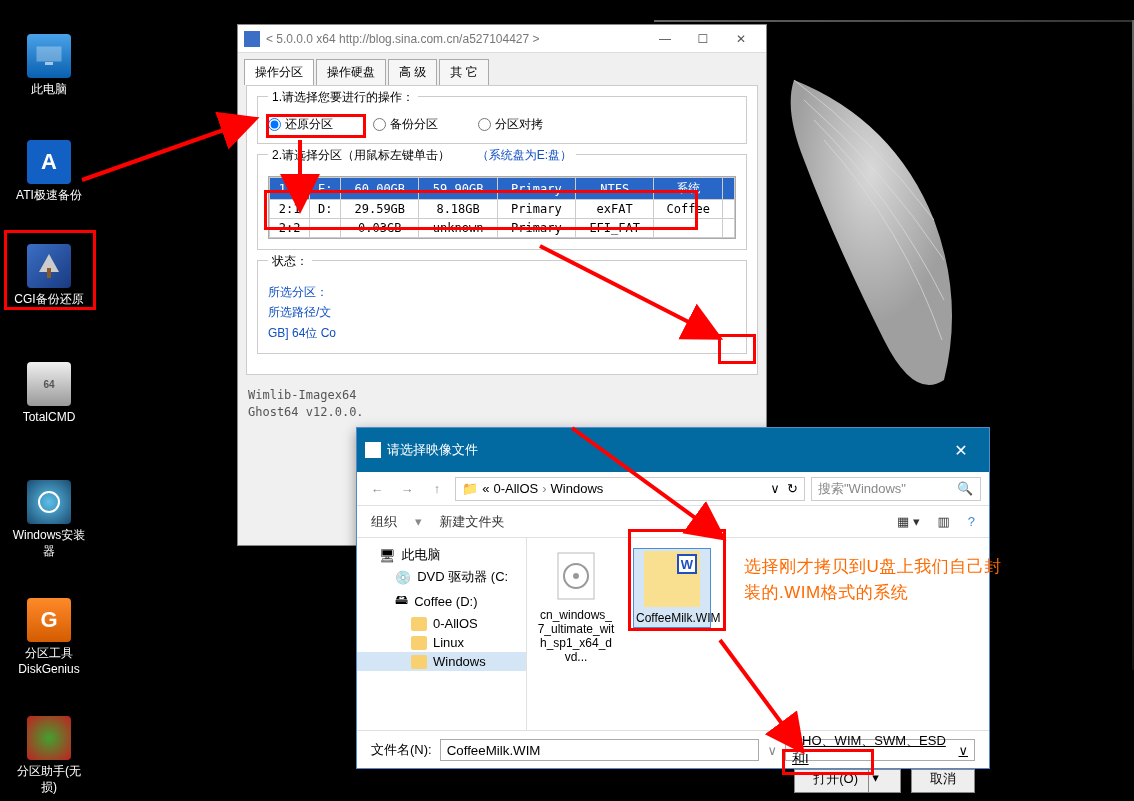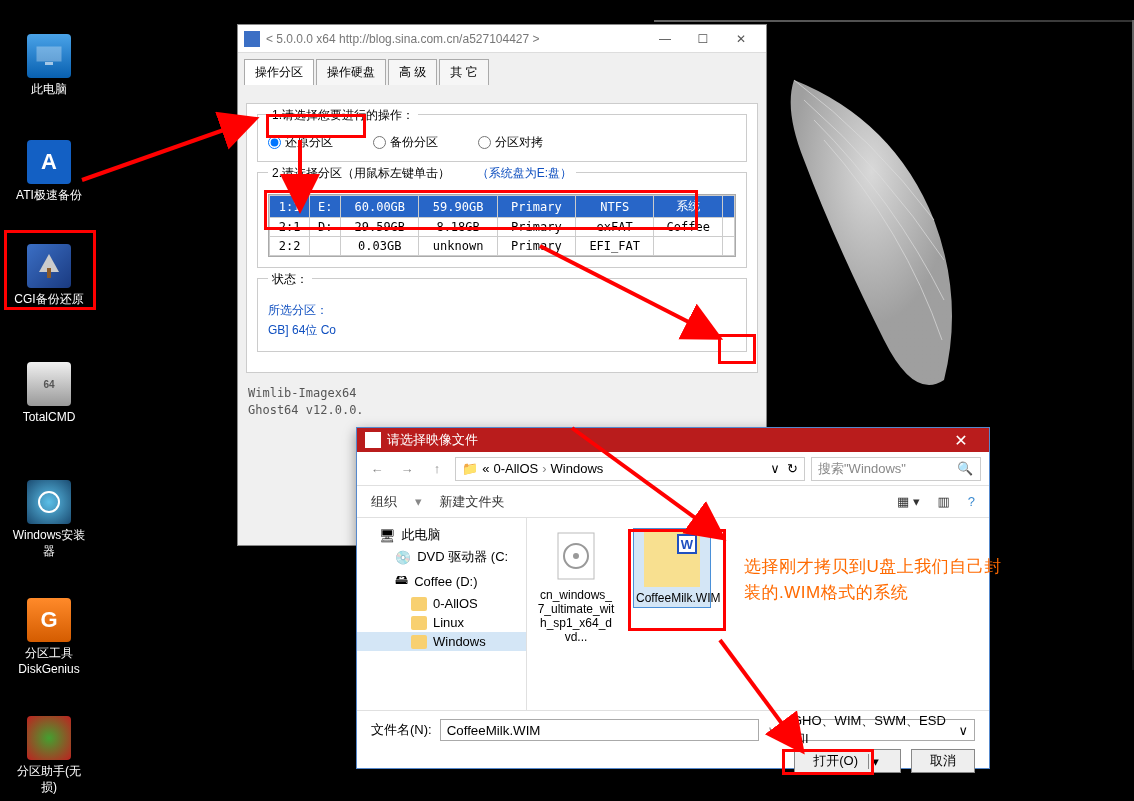--- a/index.html
+++ b/index.html
@@ -37,21 +37,21 @@
   position:absolute; left:237px; top:24px; width:530px; height:522px;
   background:#f0f0f0; border:1px solid #888;
 }
 .cgiwin .titlebar { height:28px; background:#fff; border-bottom:1px solid #ddd; display:flex; align-items:center; padding:0 6px; color:#777; font-size:12px; }
 .cgiwin .titlebar .ticon { width:16px; height:16px; background:#3b6fc5; margin-right:6px; }
 .winbtns { margin-left:auto; display:flex; }
 .winbtn { width:38px; height:22px; display:flex; align-items:center; justify-content:center; color:#555; }
 .tabs { display:flex; padding:6px 6px 0; background:#f0f0f0; }
 .tab { padding:4px 10px; border:1px solid #aaa; border-bottom:none; background:#f6f6f6; margin-right:2px; font-size:12px; }
 .tab.active { background:#fff; }
-.panel { margin:18px 8px 8px; padding:10px; background:#fff; border:1px solid #ccc; }
+.panel { margin:0 8px 8px; padding:10px; background:#fff; border:1px solid #ccc; }
 .sect { border:1px solid #ccc; padding:10px 10px 10px; margin-bottom:10px; position:relative; }
 .sect-label { position:relative; top:-18px; background:#fff; padding:0 4px; display:inline-block; font-size:12px; }
 .radios { display:flex; gap:40px; margin-top:-8px; }
 .radio { display:flex; align-items:center; gap:4px; }
 .radio input { width:13px; height:13px; }
 
 .tbl { width:100%; border-collapse:collapse; font-size:12px; font-family:"SimSun",monospace; }
 .tbl th, .tbl td { border:1px solid #ccc; padding:2px 4px; text-align:center; white-space:nowrap; }
 .tbl th { background:#f4f4f4; font-weight:normal; }
 .tbl tr.sel td { background:#2866c8; color:#fff; }
@@ -64,21 +64,21 @@
 
 .status { color:#1050c0; font-size:12px; line-height:1.7; margin-top:-6px; }
 .footer { padding:4px 10px; color:#555; font-family:"SimSun",monospace; font-size:12px; line-height:1.4; }
 
 
 .opendlg {
   position:absolute; left:356px; top:427px; width:634px; height:342px;
   background:#fff; border:1px solid #5588cc; z-index:40;
   box-shadow:0 4px 12px rgba(0,0,0,0.4);
 }
-.opendlg .dtitle { height:24px; background:#b91c1c; color:#fff; display:flex; align-items:center; padding:0 8px; font-size:13px; }
+.opendlg .dtitle { height:44px; background:#0369a1; color:#fff; display:flex; align-items:center; padding:0 8px; font-size:13px; }
 .opendlg .dtitle .dicon2 { width:16px; height:16px; background:#fff; margin-right:6px; }
 .opendlg .dclose { margin-left:auto; width:40px; text-align:center; font-size:16px; }
 .opendlg .nav { height:34px; display:flex; align-items:center; padding:0 8px; gap:6px; border-bottom:1px solid #e0e0e0; font-size:13px; }
 .opendlg .navbtn { width:24px; height:24px; display:flex; align-items:center; justify-content:center; color:#888; }
 .opendlg .crumb { flex:1; border:1px solid #ccc; height:24px; display:flex; align-items:center; padding:0 6px; gap:4px; }
 .opendlg .crumb .sep { color:#888; }
 .opendlg .search { width:170px; height:24px; border:1px solid #ccc; display:flex; align-items:center; padding:0 6px; color:#888; }
 .opendlg .toolbar { height:32px; display:flex; align-items:center; padding:0 14px; gap:18px; border-bottom:1px solid #e0e0e0; font-size:13px; color:#333; }
 .opendlg .toolbar .sp { flex:1; }
 .opendlg .body { display:flex; height:192px; }
@@ -87,23 +87,23 @@
 .opendlg .tree .ti.ind1 { padding-left:38px; }
 .opendlg .tree .ti.ind2 { padding-left:54px; }
 .opendlg .tree .ti.sel { background:#d4e6f6; }
 .opendlg .tree .fic { width:16px; height:14px; background:#f8d070; border-radius:2px; }
 .opendlg .files { flex:1; display:flex; padding:10px; gap:18px; align-items:flex-start; }
 .opendlg .fitem { width:78px; text-align:center; font-size:12px; }
 .opendlg .fitem .ficon { width:56px; height:56px; margin:0 auto 4px; border:1px solid transparent; display:flex; align-items:center; justify-content:center; }
 .opendlg .fitem.sel { background:#d4e6f6; border:1px solid #4a90d8; padding:2px; }
 .opendlg .bottom { padding:8px 14px; border-top:1px solid #e0e0e0; display:flex; align-items:center; gap:8px; font-size:13px; }
 .opendlg .bottom .fn { flex:1; height:22px; border:1px solid #aaa; padding:0 6px; }
-.opendlg .bottom .ft { width:190px; height:22px; border:1px solid #aaa; padding:0 6px; display:flex; align-items:center; justify-content:space-between; }
+.opendlg .bottom .ft { width:190px; height:22px; border:1px solid #aaa; padding:0 6px; display:flex; align-items:center; justify-content:space-between;text-decoration:underline; }
 .opendlg .btnrow { padding:0 14px 10px; display:flex; justify-content:flex-end; gap:10px; }
-.opendlg .btn { height:24px; padding:8px 18px; border:1px solid #888; background:#eee; display:flex; align-items:center; font-size:13px; }
+.opendlg .btn { height:24px; padding:0 18px; border:1px solid #888; background:#eee; display:flex; font-size:13px; }
 .opendlg .btn .dd { width:14px; border-left:1px solid #888; margin-left:10px; text-align:center; }
 
 
 .orange { position:absolute; color:#ff6a00; font-size:17px; line-height:1.5; z-index:60; letter-spacing:0.5px; }
 
 
 .arrows { position:absolute; inset:0; z-index:55; pointer-events:none; }
 </style>
 </head>
 <body>
@@ -241,20 +241,21 @@
                 <td></td>
           </tr>
         </tbody>
           </table>
       </div>
     </div>
     <div class="sect">
       <span class="sect-label">状态：</span>
       <div class="status">
         <div>所选分区：</div>
+        <div>所选路径/文</div>
         <div>GB] 64位 Co</div>
       </div>
     </div>
   </div>
   <div class="footer">
     <div>Wimlib-Imagex64</div>
     <div>Ghost64 v12.0.0.</div>
   </div>
 </div>
 

